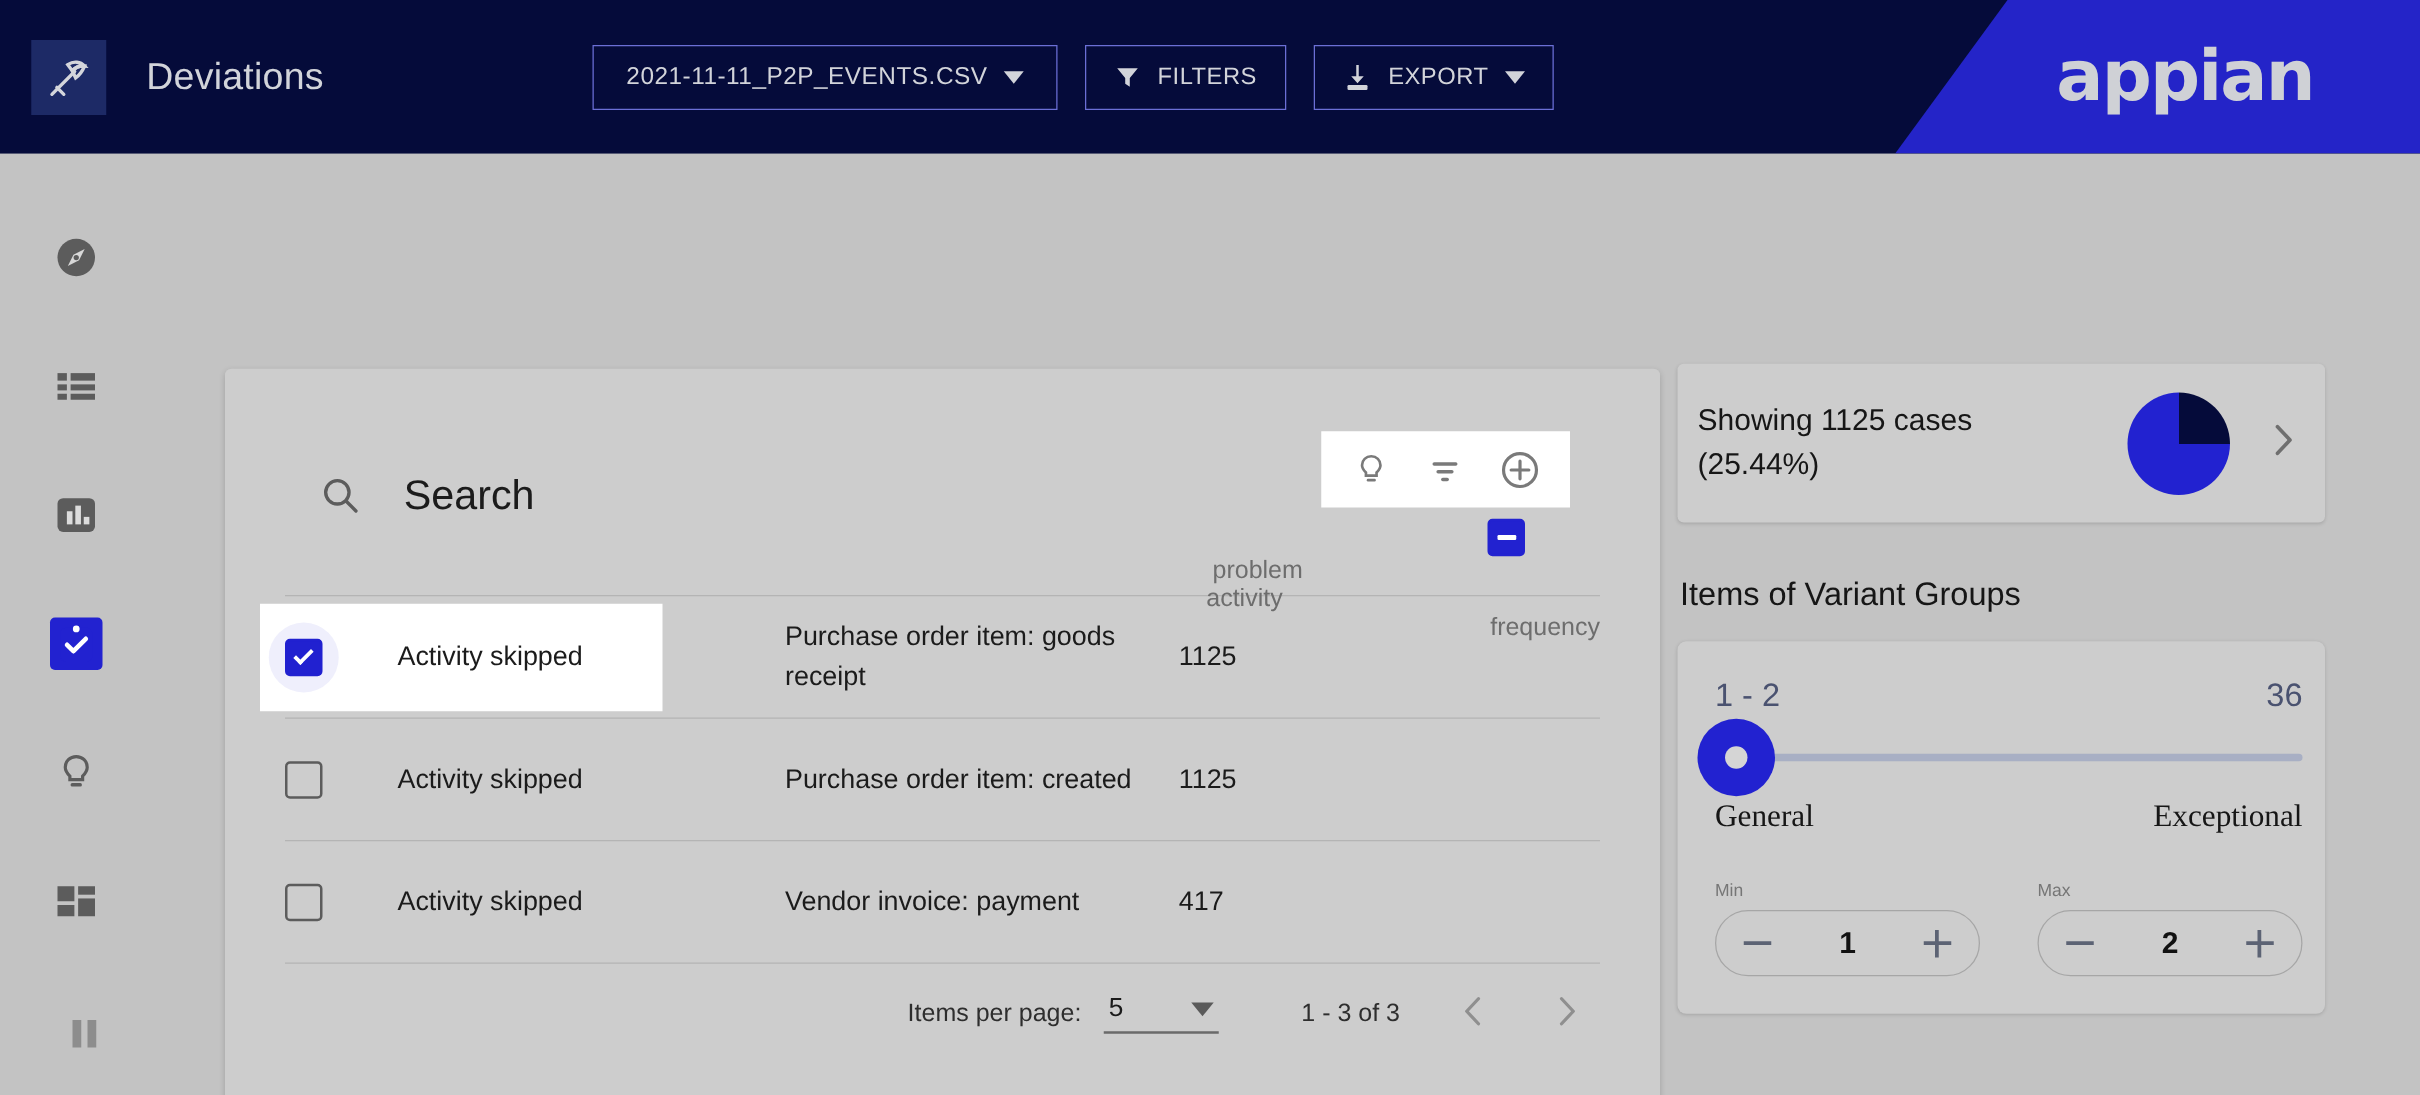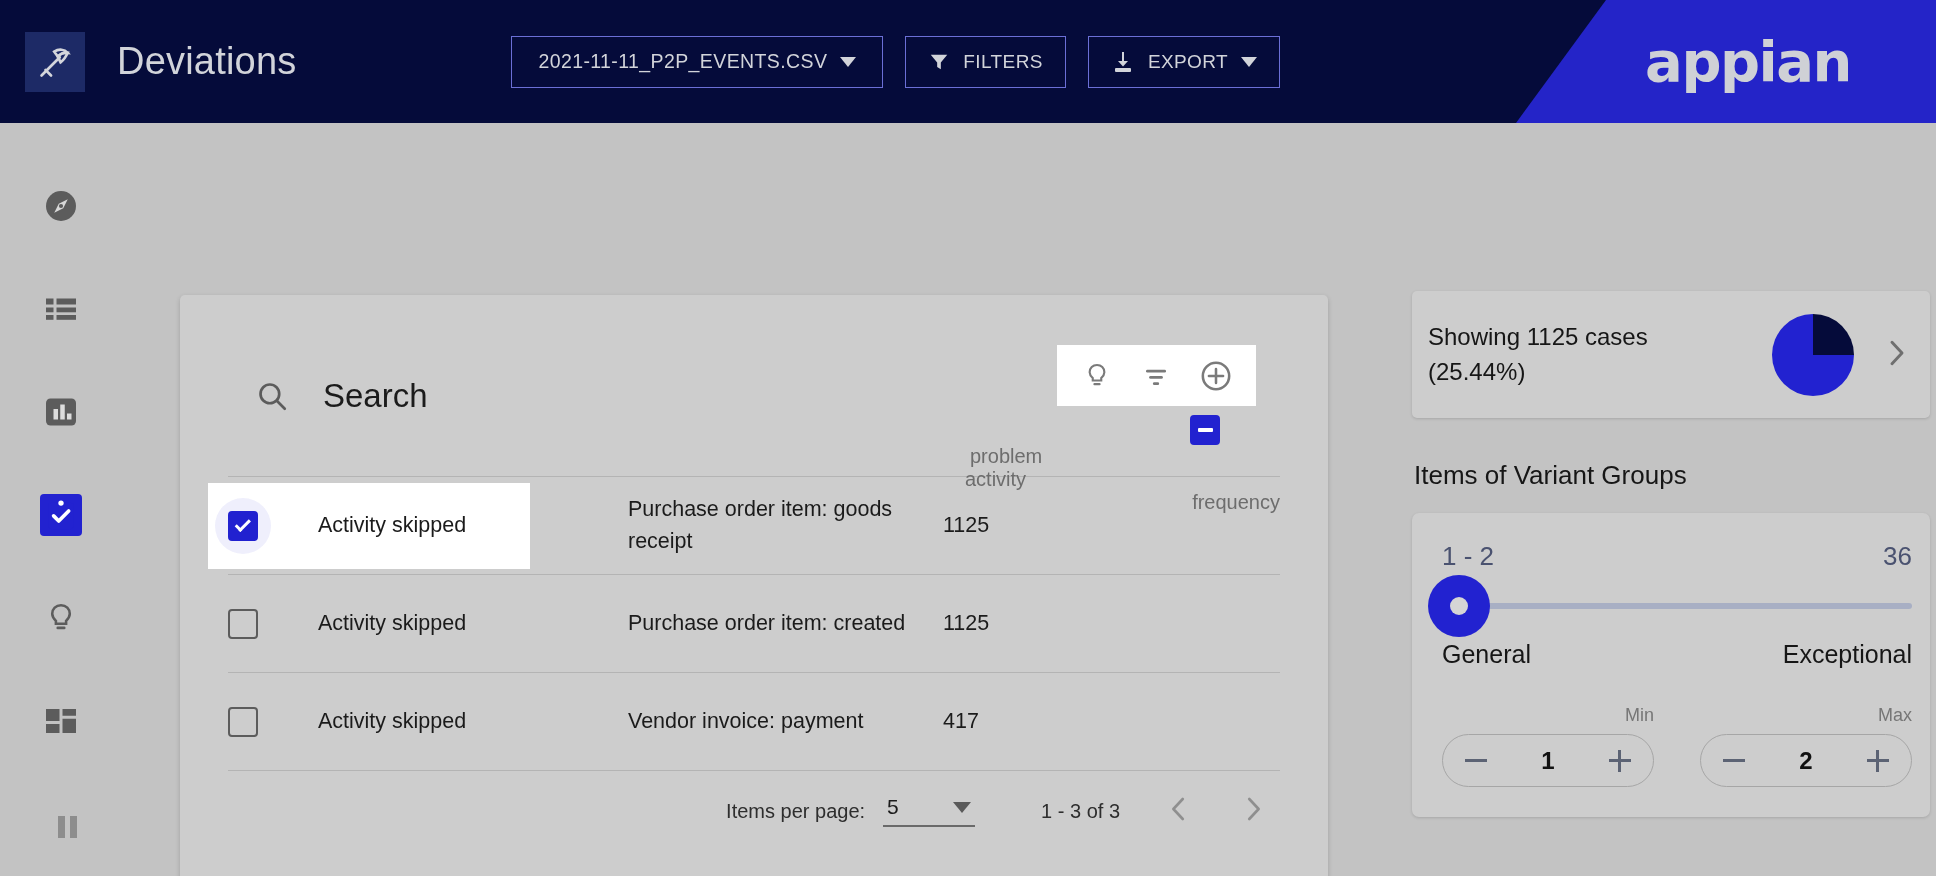--- a/index.html
+++ b/index.html
@@ -21,21 +21,21 @@
   }
   .header-logo-box {
     width: 60px; height: 60px;
     background: #1d2a66;
     margin-left: 25px;
     display: flex; align-items: center; justify-content: center;
     flex: 0 0 auto;
   }
   .header-title {
     color: #d2d4da;
-    font-size: 38px;
+    font-size: 30px;
     font-weight: 400;
     margin-left: 32px;
     letter-spacing: 0.2px;
     white-space: nowrap;
   }
   .header-controls {
     display: flex; gap: 22px;
     margin-left: 215px;
   }
   .hdr-btn {
@@ -206,21 +206,21 @@
     border-left: 9px solid transparent;
     border-right: 9px solid transparent;
     border-top: 11px solid #5a5a5a;
   }
   .pg-range { font-size: 20px; color: #2e2e2e; margin-left: 66px; }
   .pg-arrow { margin-left: 44px; cursor: pointer; }
 
   
   .right-panel {
     position: absolute;
-    left: 1412px; top: 168px;
+    left: 1342px; top: 168px;
     width: 518px;
   }
   .cases-card {
     background: #cdcdcd;
     border-radius: 5px;
     height: 127px;
     display: flex; align-items: center;
     padding: 0 18px 0 16px;
     box-shadow: 0 1px 3px rgba(0,0,0,0.15);
   }
@@ -269,27 +269,28 @@
     cursor: pointer;
   }
   .slider-thumb::after {
     content: ""; width: 18px; height: 18px; border-radius: 50%;
     background: #d5d5d5;
   }
   .vg-ends {
     display: flex; justify-content: space-between;
     font-size: 25px; color: #161616;
     margin-top: 6px;
+    font-family: Liberation Serif, serif;
   }
   .steppers {
     display: flex; justify-content: space-between;
     margin-top: 36px;
   }
   .stepper-col { width: 212px; }
-  .stepper-lbl { font-size: 18px; color: #767676; margin-bottom: 8px; text-align: right; }
+  .stepper-lbl { font-size: 14px; color: #767676; margin-bottom: 8px; }
   .stepper {
     border: 1.5px solid #a6a6a6;
     border-radius: 30px;
     height: 53px;
     display: flex; align-items: center; justify-content: space-between;
     padding: 0 22px;
   }
   .stepper .val { font-size: 24px; color: #111; font-weight: bold; }
   .st-btn { cursor: pointer; color: #5c6374; display:flex; align-items:center; }
   .st-minus { width: 22px; height: 3px; background: #5c6374; }

